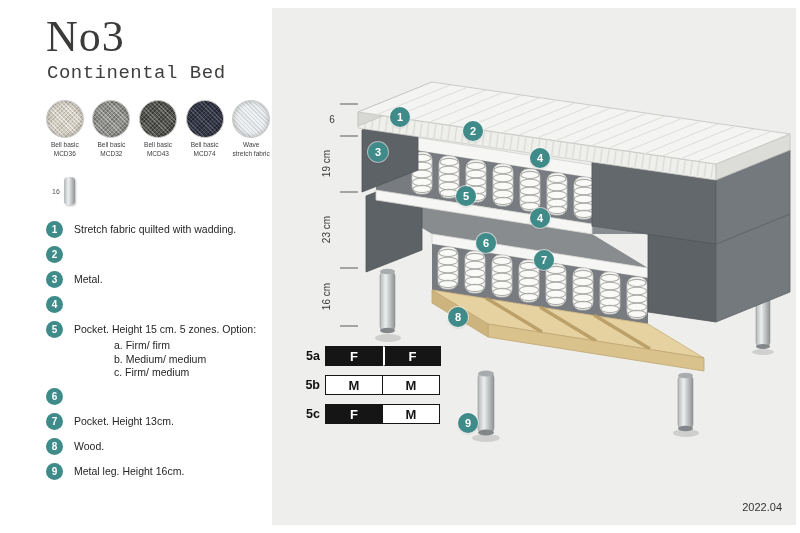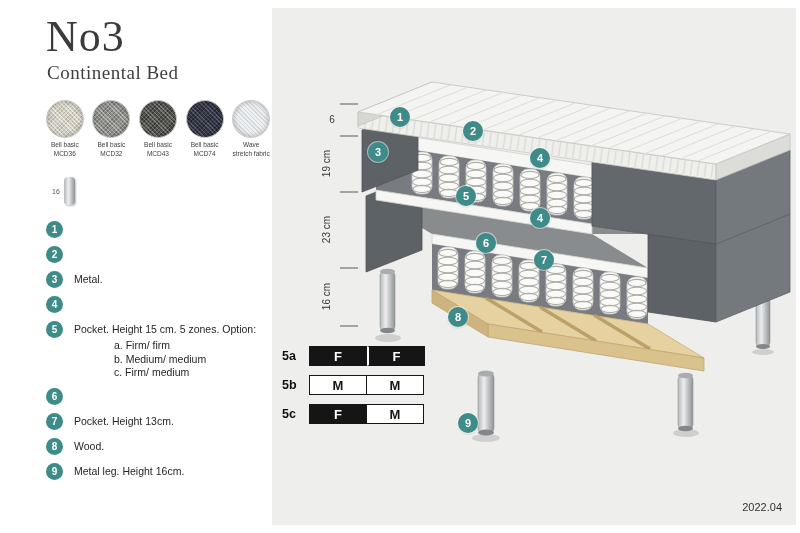--- a/index.html
+++ b/index.html
@@ -4,21 +4,21 @@
 <style>
   html,body{margin:0;padding:0;}
   body{
     width:800px;height:533px;position:relative;overflow:hidden;
     background:#ffffff;font-family:"Liberation Sans", sans-serif;color:#2a2a2a;
   }
   
   .left{position:absolute;left:0;top:0;width:272px;height:533px;}
   .title{margin:14px 0 0 46px;font-family:"Liberation Serif", serif;font-weight:400;
          font-size:44px;line-height:1.05;color:#3b3b3a;letter-spacing:1px;}
-  .subtitle{margin:2px 17px 0 47px;font-family:Liberation Serif, serif;font-size:19px;
+  .subtitle{margin:2px 17px 0 47px;font-family:Liberation Mono, monospace;font-size:19px;
             color:#3f3f3e;letter-spacing:.5px;}
   .swatches{margin:16px 0 0 44px;display:flex;gap:5px;}
   .swatch{width:42px;display:flex;flex-direction:column;align-items:center;}
   .swatch-circle{width:36px;height:36px;border-radius:50%;
      box-shadow:inset 0 0 5px rgba(0,0,0,.28);border:1px solid #c9c9c6;}
   .s1{background-color:#d3cec2;background-image:repeating-linear-gradient(45deg,rgba(255,255,255,.55) 0 1px,transparent 1px 3px),repeating-linear-gradient(-45deg,rgba(120,110,95,.30) 0 1px,transparent 1px 3px);}
   .s2{background-color:#8f8f8b;background-image:repeating-linear-gradient(45deg,rgba(255,255,255,.35) 0 1px,transparent 1px 3px),repeating-linear-gradient(-45deg,rgba(40,40,40,.30) 0 1px,transparent 1px 3px);}
   .s3{background-color:#545450;background-image:repeating-linear-gradient(45deg,rgba(255,255,255,.25) 0 1px,transparent 1px 3px),repeating-linear-gradient(-45deg,rgba(0,0,0,.35) 0 1px,transparent 1px 3px);}
   .s4{background-color:#343748;background-image:repeating-linear-gradient(45deg,rgba(255,255,255,.18) 0 1px,transparent 1px 3px),repeating-linear-gradient(-45deg,rgba(0,0,0,.35) 0 1px,transparent 1px 3px);}
   .s5{background-color:#edeff0;background-image:repeating-linear-gradient(45deg,rgba(150,160,170,.30) 0 1px,transparent 1px 3px);}
@@ -39,21 +39,21 @@
   
   .panel{position:absolute;left:272px;top:8px;width:524px;height:517px;background:#eeeeec;}
   .panel svg{position:absolute;left:0;top:0;}
   .callout{position:absolute;width:20px;height:20px;border-radius:50%;background:#3E8B89;color:#fff;
      font-size:11px;font-weight:bold;display:flex;align-items:center;justify-content:center;
      box-shadow:0 0 0 1px rgba(255,255,255,.55), 0 1px 2px rgba(0,0,0,.25);}
   .dim-label{position:absolute;width:44px;text-align:center;font-size:10px;color:#3a3a3a;}
   .rot{transform:rotate(-90deg);}
   .firmness{position:absolute;left:10px;top:338px;}
   .f-row{display:flex;align-items:center;margin-bottom:9px;}
-  .f-label{width:22px;margin-right:5px;font-size:12.5px;font-weight:bold;color:#111;}
+  .f-label{width:22px;margin-right:5px;font-size:12.5px;font-weight:bold;color:#111;text-align:right;margin-left:16px;}
   .cell{box-sizing:border-box;width:58px;height:20px;display:flex;align-items:center;justify-content:center;
         font-weight:bold;font-size:13px;border:1px solid #151515;}
   .cell.dark{background:#151515;color:#ffffff;}
   .cell.light{background:#ffffff;color:#151515;}
   .cell + .cell{margin-left:-1px;}
   .cell.wdiv{border-left:2px solid #ffffff;margin-left:0;}
   .version{position:absolute;right:14px;bottom:12px;font-size:11px;color:#333;}
 </style>
 </head>
 <body>
@@ -96,20 +96,21 @@
   </div>
 
   <div class="leg-thumb">
     <span class="num">16</span>
     <span class="leg-cyl"></span>
   </div>
 
   <div class="legend">
     <div class="legend-item">
       <span class="badge">1</span>
+      <span class="legend-text">Stretch fabric quilted with wadding.</span>
     </div>
     <div class="legend-item">
       <span class="badge">2</span>
     </div>
     <div class="legend-item">
       <span class="badge">3</span>
       <span class="legend-text">Metal.</span>
     </div>
     <div class="legend-item">
       <span class="badge">4</span>

